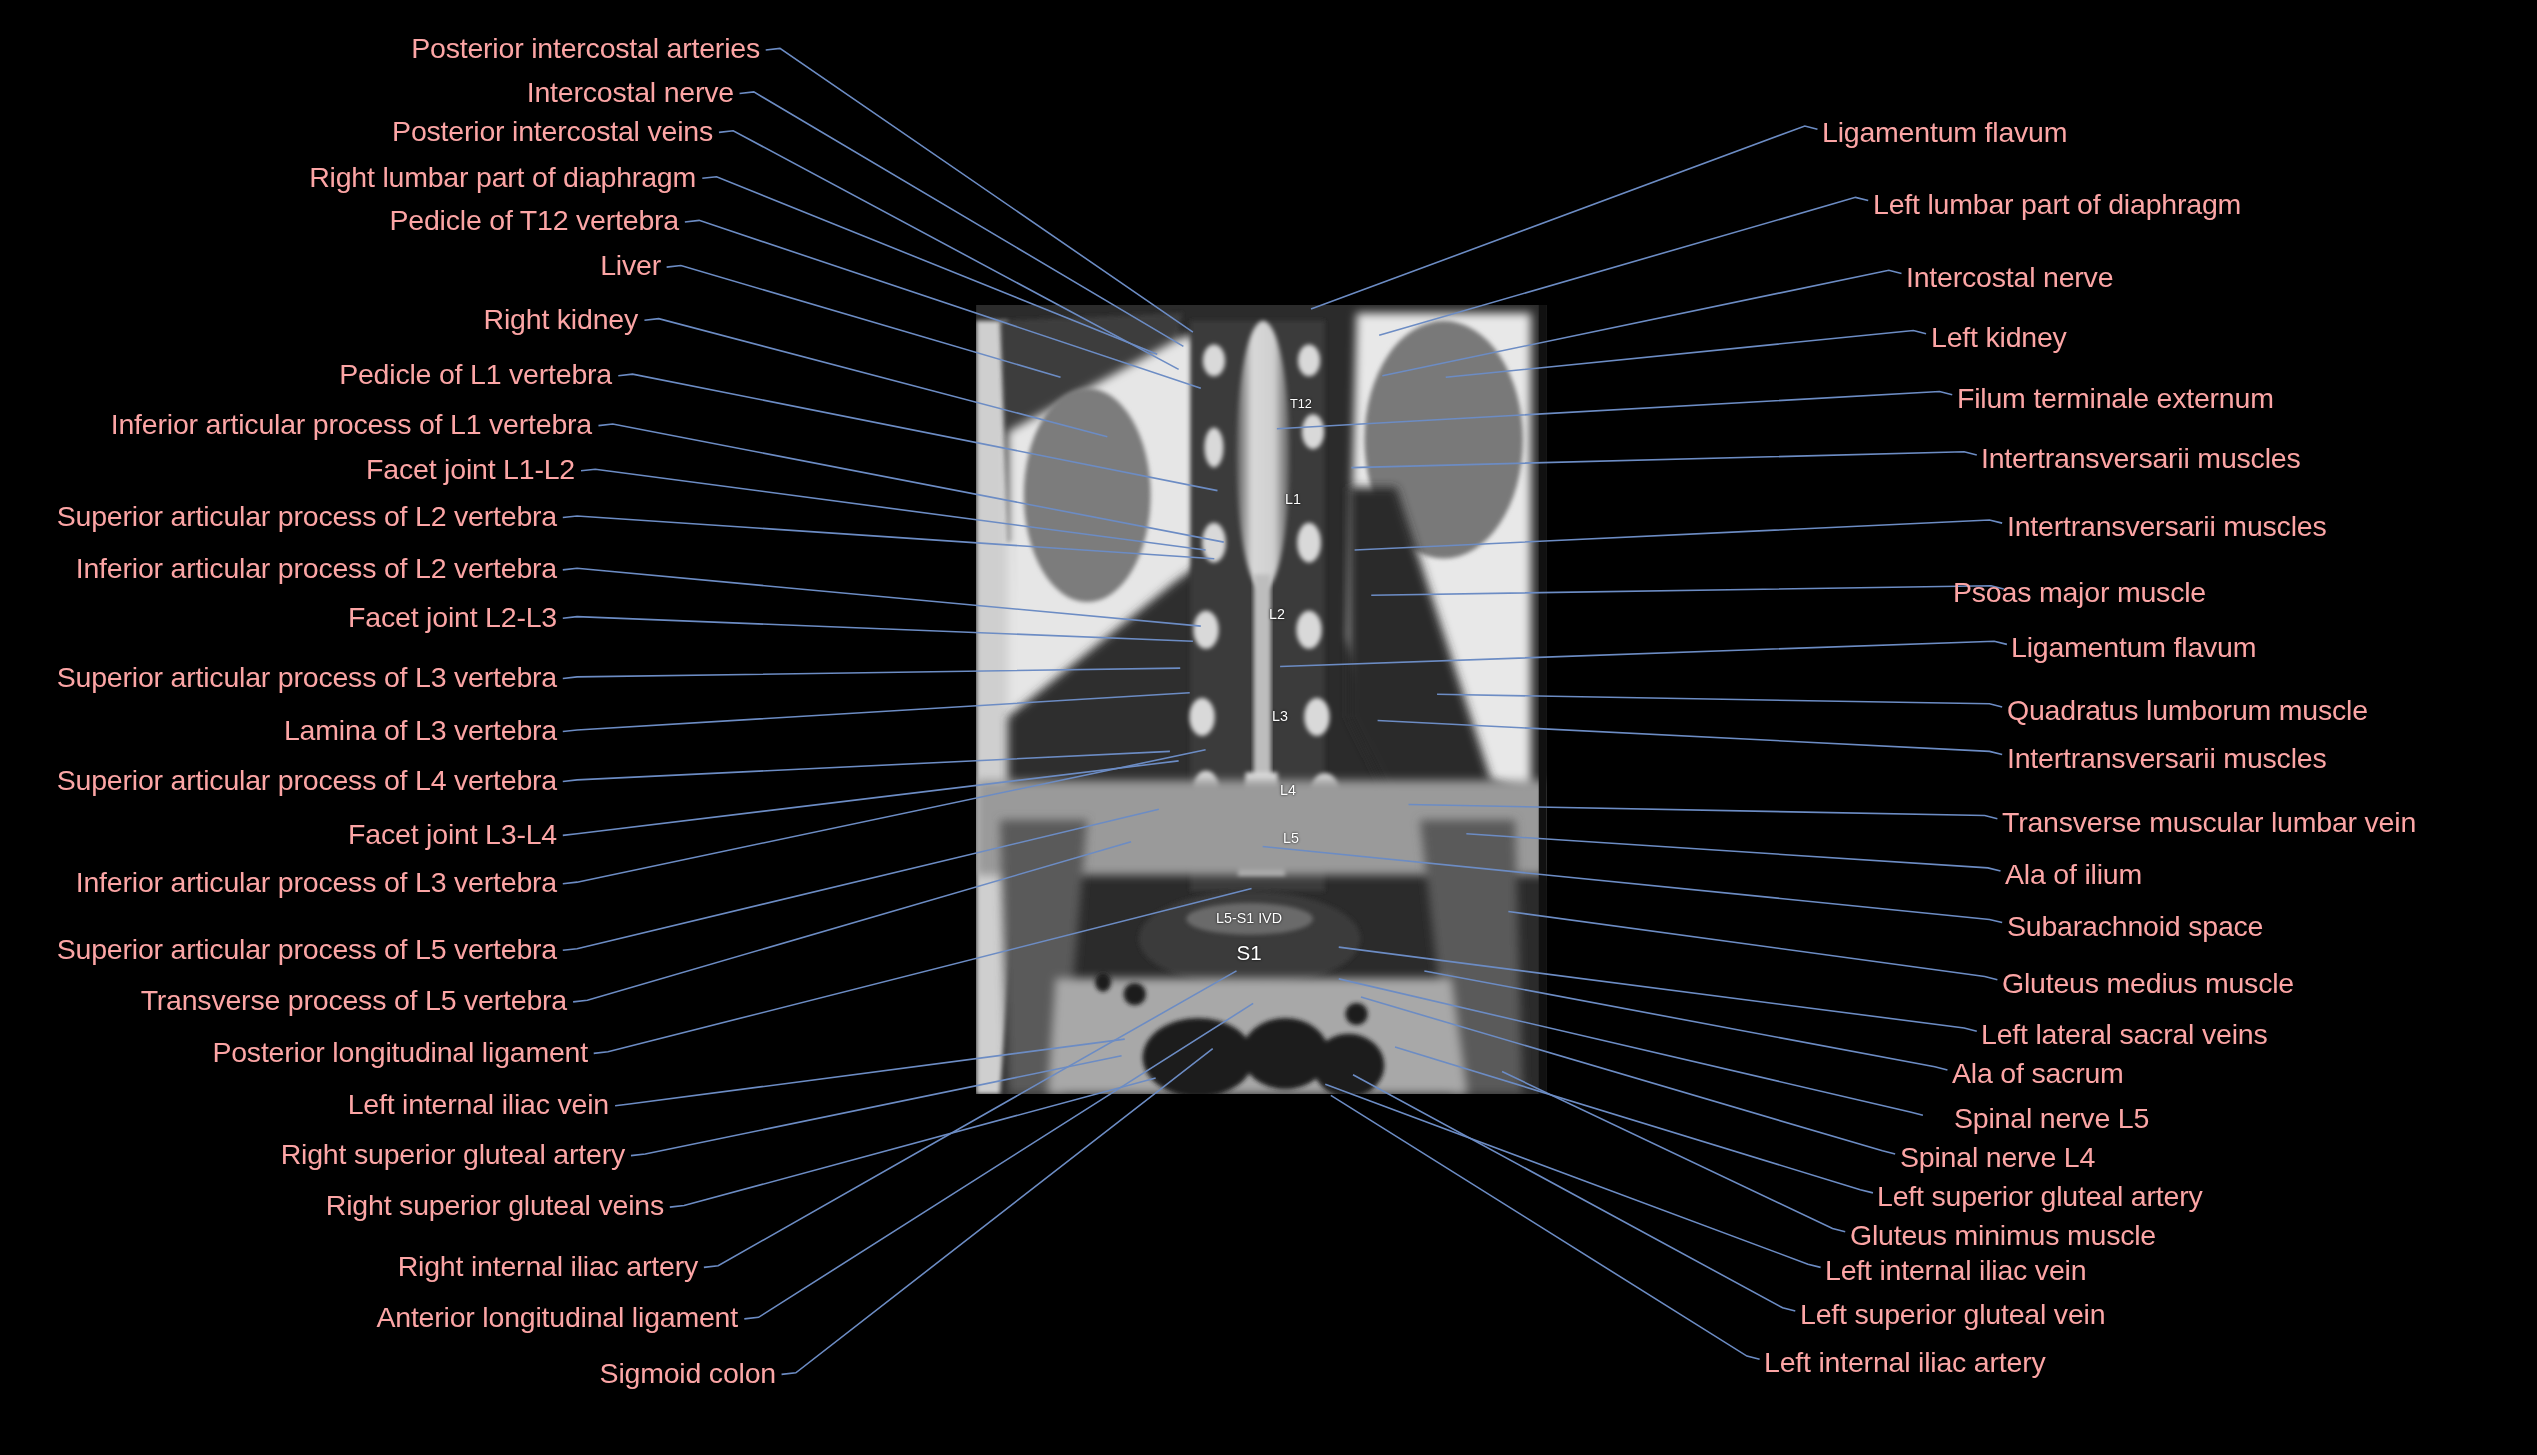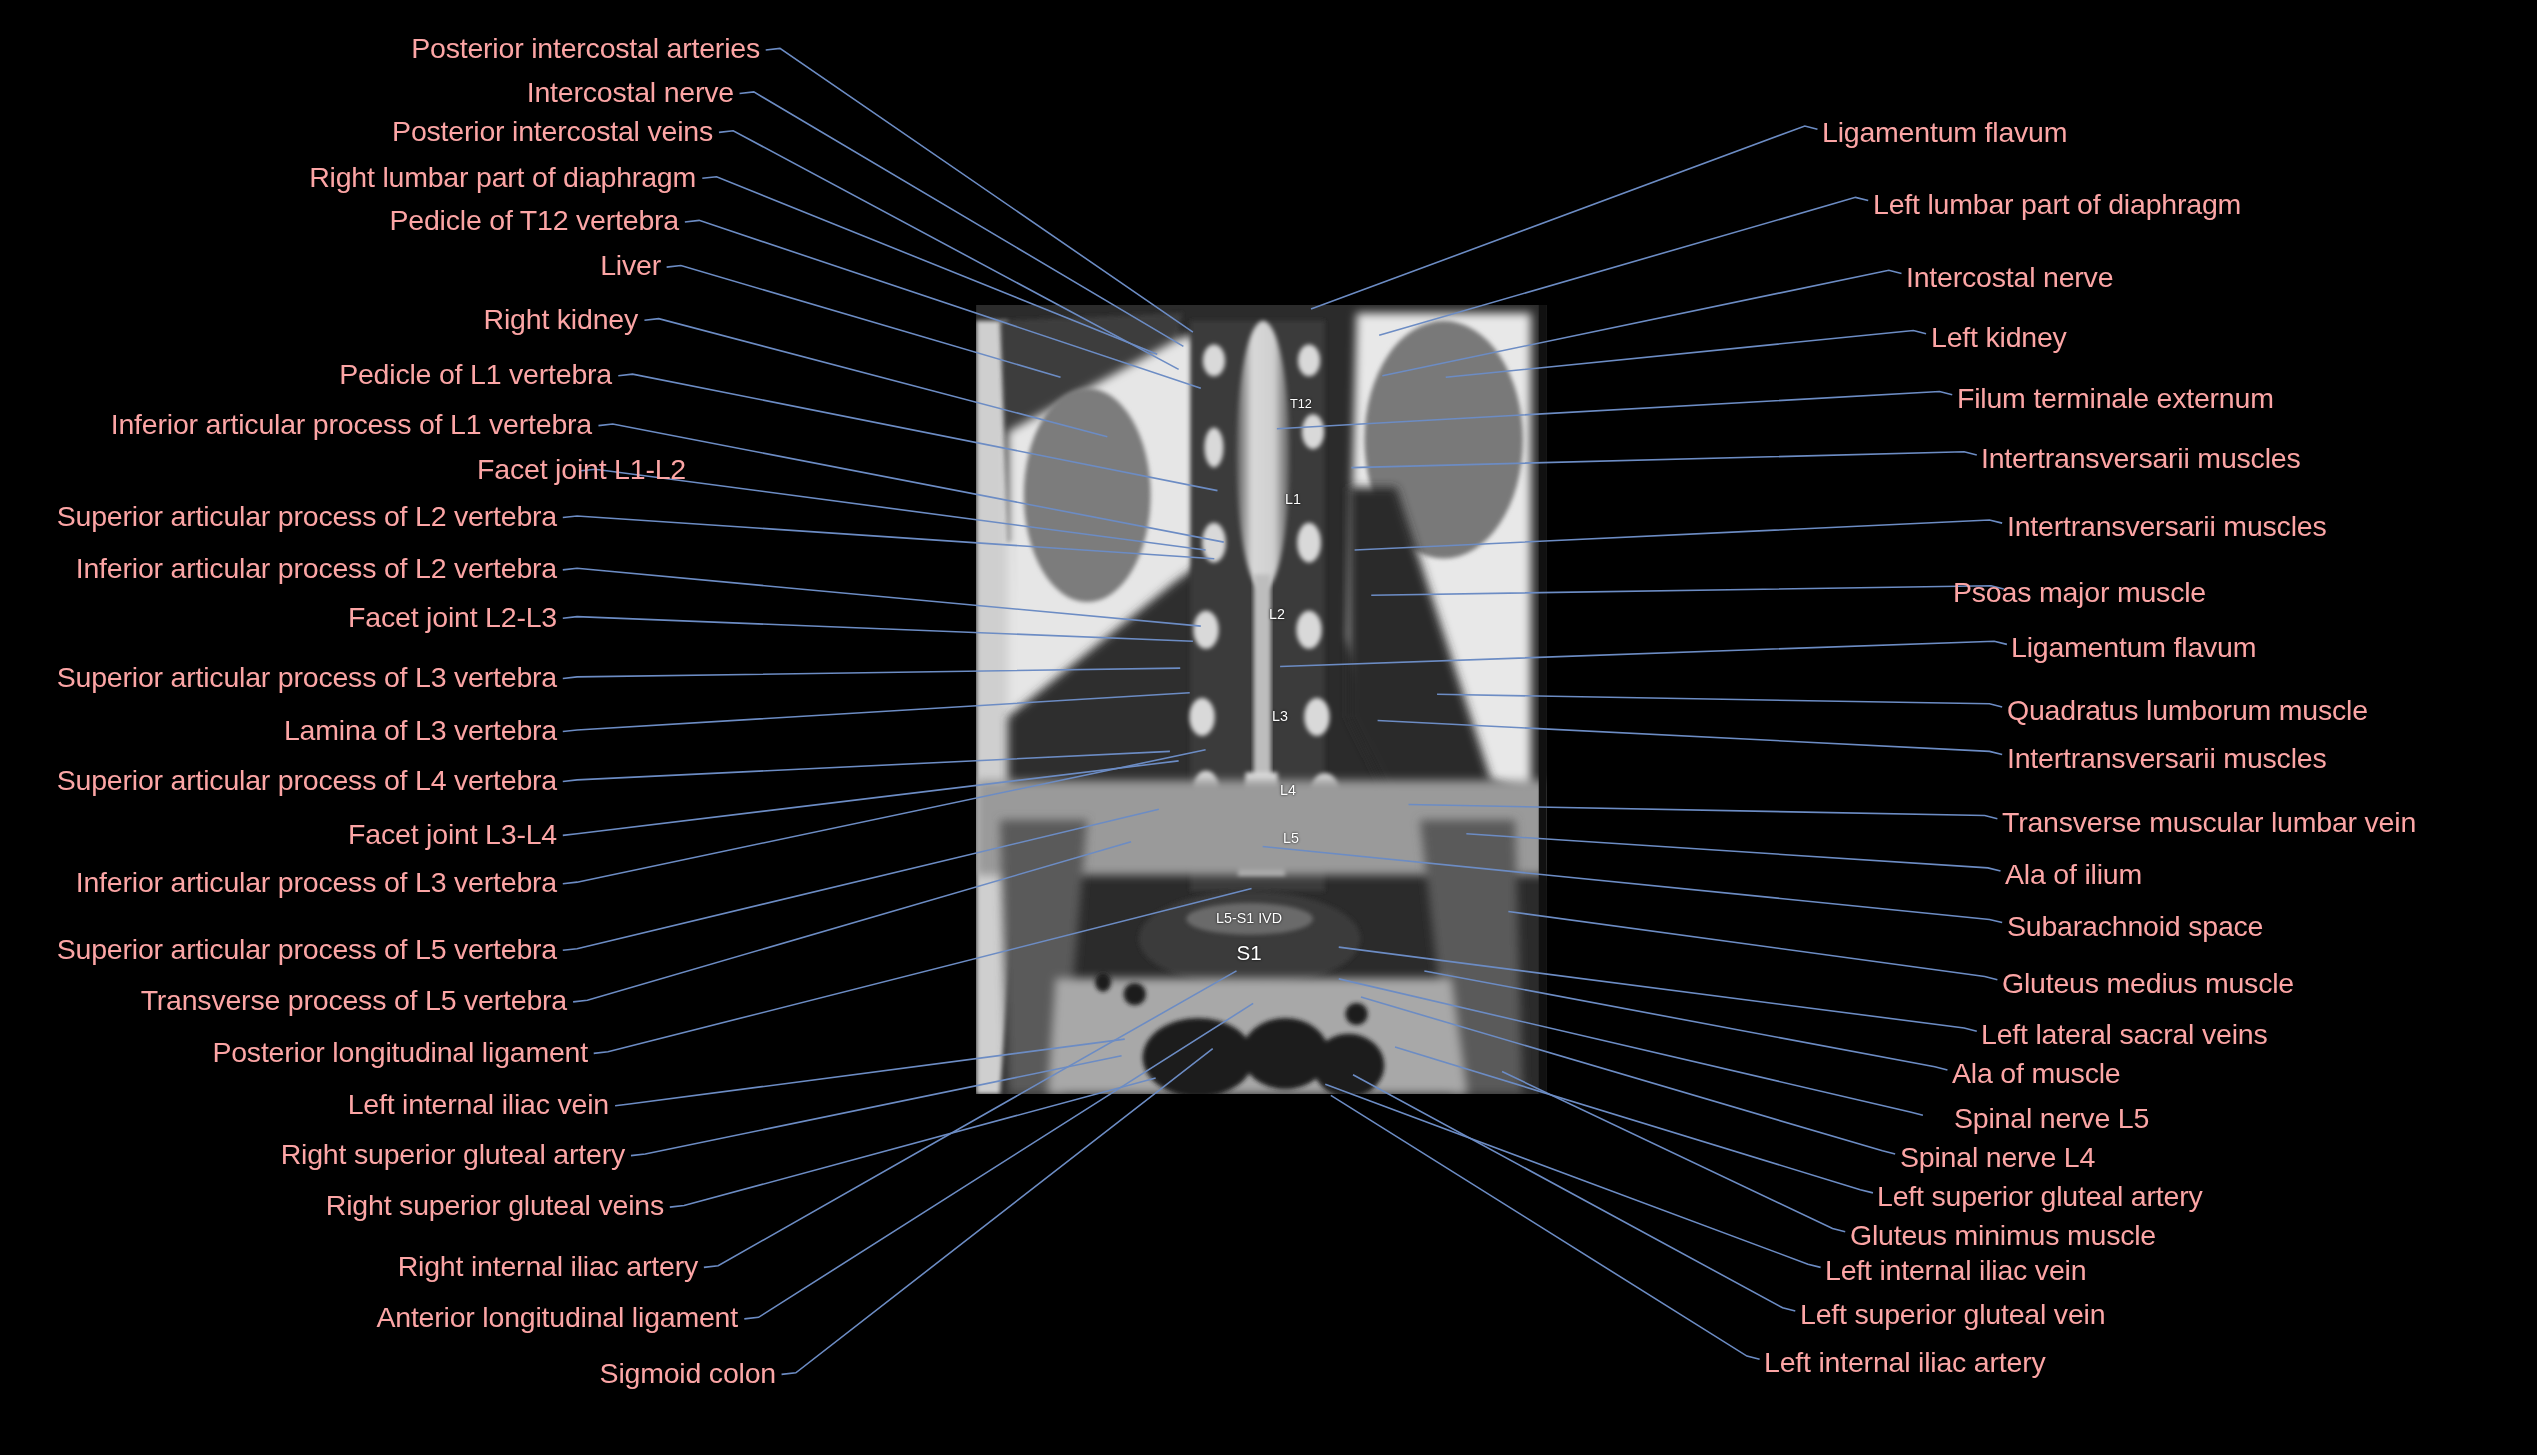--- a/index.html
+++ b/index.html
@@ -169,21 +169,21 @@
   <div id="labels">
       <div class="label left" style="right: 1778px; top: 48px;">Posterior intercostal arteries</div>
       <div class="label left" style="right: 1804px; top: 92px;">Intercostal nerve</div>
       <div class="label left" style="right: 1825px; top: 131px;">Posterior intercostal veins</div>
       <div class="label left" style="right: 1842px; top: 177px;">Right lumbar part of diaphragm</div>
       <div class="label left" style="right: 1859px; top: 220px;">Pedicle of T12 vertebra</div>
       <div class="label left" style="right: 1877px; top: 265px;">Liver</div>
       <div class="label left" style="right: 1900px; top: 319px;">Right kidney</div>
       <div class="label left" style="right: 1926px; top: 374px;">Pedicle of L1 vertebra</div>
       <div class="label left" style="right: 1946px; top: 424px;">Inferior articular process of L1 vertebra</div>
-      <div class="label left" style="right: 1852px; top: 469px; margin-left: 20px;">Facet joint L1-L2</div>
+      <div class="label left" style="right: 1963px; top: 469px; margin-left: 20px;">Facet joint L1-L2</div>
       <div class="label left" style="right: 1981px; top: 516px;">Superior articular process of L2 vertebra</div>
       <div class="label left" style="right: 1981px; top: 568px;">Inferior articular process of L2 vertebra</div>
       <div class="label left" style="right: 1981px; top: 617px;">Facet joint L2-L3</div>
       <div class="label left" style="right: 1981px; top: 677px;">Superior articular process of L3 vertebra</div>
       <div class="label left" style="right: 1981px; top: 730px;">Lamina of L3 vertebra</div>
       <div class="label left" style="right: 1981px; top: 780px;">Superior articular process of L4 vertebra</div>
       <div class="label left" style="right: 1981px; top: 834px;">Facet joint L3-L4</div>
       <div class="label left" style="right: 1981px; top: 882px;">Inferior articular process of L3 vertebra</div>
       <div class="label left" style="right: 1981px; top: 949px;">Superior articular process of L5 vertebra</div>
       <div class="label left" style="right: 1971px; top: 1000px;">Transverse process of L5 vertebra</div>
@@ -203,21 +203,21 @@
       <div class="label right" style="left: 2007px; top: 526px;">Intertransversarii muscles</div>
       <div class="label right" style="left: 1932px; top: 592px; margin-left: 21px;">Psoas major muscle</div>
       <div class="label right" style="left: 2011px; top: 647px;">Ligamentum flavum</div>
       <div class="label right" style="left: 2007px; top: 710px;">Quadratus lumborum muscle</div>
       <div class="label right" style="left: 2007px; top: 758px;">Intertransversarii muscles</div>
       <div class="label right" style="left: 2002px; top: 822px;">Transverse muscular lumbar vein</div>
       <div class="label right" style="left: 2005px; top: 874px;">Ala of ilium</div>
       <div class="label right" style="left: 2007px; top: 926px;">Subarachnoid space</div>
       <div class="label right" style="left: 2002px; top: 983px;">Gluteus medius muscle</div>
       <div class="label right" style="left: 1981px; top: 1034px;">Left lateral sacral veins</div>
-      <div class="label right" style="left: 1952px; top: 1073px;">Ala of muscle</div>
+      <div class="label right" style="left: 1952px; top: 1073px;">Ala of sacrum</div>
       <div class="label right" style="left: 1927px; top: 1118px; margin-left: 27px;">Spinal nerve L5</div>
       <div class="label right" style="left: 1900px; top: 1157px;">Spinal nerve L4</div>
       <div class="label right" style="left: 1877px; top: 1196px;">Left superior gluteal artery</div>
       <div class="label right" style="left: 1850px; top: 1235px;">Gluteus minimus muscle</div>
       <div class="label right" style="left: 1825px; top: 1270px;">Left internal iliac vein</div>
       <div class="label right" style="left: 1800px; top: 1314px;">Left superior gluteal vein</div>
       <div class="label right" style="left: 1764px; top: 1362px;">Left internal iliac artery</div>
     </div>
 </div>
 

